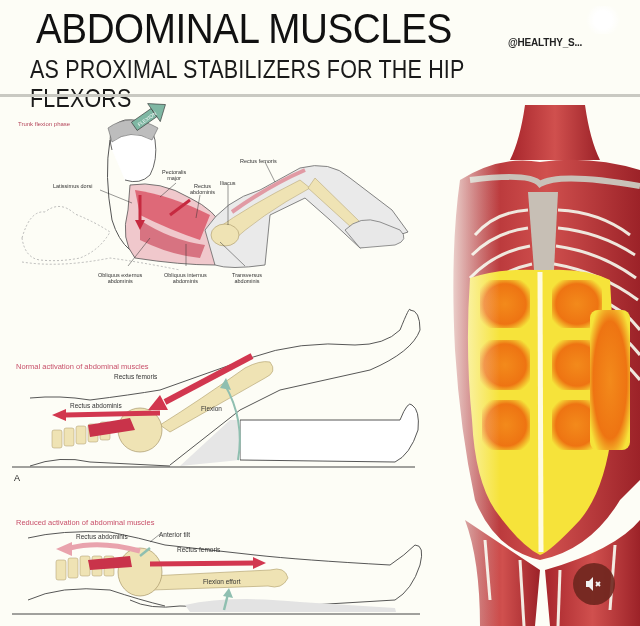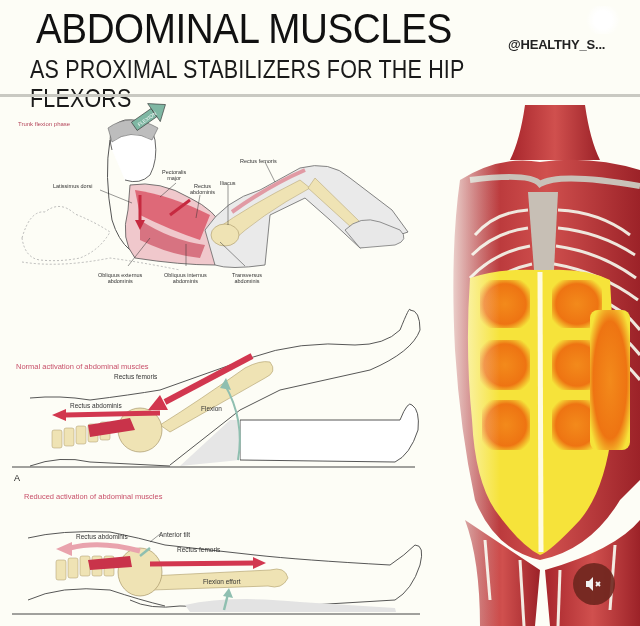--- a/index.html
+++ b/index.html
@@ -1,21 +1,21 @@
 <!DOCTYPE html>
 <html><head>
 <meta charset="utf-8">
 <style>
   * { box-sizing: border-box; margin: 0; padding: 0; }
   html, body { width: 640px; height: 626px; overflow: hidden; background: #fdfdf6; }
   body { position: relative; font-family: "Liberation Sans", sans-serif; }
 
   .header { position: absolute; left: 0; top: 0; width: 640px; height: 72px; background: #fdfdf6; }
   .title { position: absolute; left: 36px; top: 5px; font-family: "Liberation Sans Narrow", "Liberation Sans", sans-serif; font-size: 42px; letter-spacing: -0.5px; color: #111; transform: scaleX(0.92); transform-origin: left top; font-weight: 400; }
-  .handle { position: absolute; left: 508px; top: 37px; font-size: 13px; font-weight: 700; color: #222; letter-spacing: -0.2px; }
+  .handle { position: absolute; left: 508px; top: 37px; font-size: 10px; font-weight: 700; color: #222; letter-spacing: -0.2px; }
   .logo-blur { position: absolute; left: 585px; top: 6px; width: 36px; height: 28px; background: radial-gradient(circle, #ffffff 40%, rgba(255,255,255,0) 75%); }
   .subtitle { position: absolute; left: 30px; top: 55px; font-size: 25px; color: #1a1a1a; transform: scaleX(0.86); transform-origin: left top; letter-spacing: 0.2px; }
   .divider { position: absolute; left: 0; top: 94px; width: 640px; height: 3px; background: #c9c9c2; }
 
   .panel-label { position: absolute; font-size: 6px; color: #b4455a; white-space: nowrap; }
   .section-label { position: absolute; font-size: 7.5px; color: #c8506a; white-space: nowrap; }
   .label { position: absolute; font-size: 6.5px; color: #333; text-align: center; white-space: nowrap; line-height: 1.15; }
   .label.small { font-size: 5.5px; }
   .letter { position: absolute; font-size: 9px; color: #222; }
 
@@ -160,21 +160,21 @@
 abdominis</div>
 <div class="label small" style="left:232px; top:272px; white-space:pre;">Transversus
 abdominis</div>
 
 <div class="section-label" style="left:16px; top:362px;">Normal activation of abdominal muscles</div>
 <div class="label" style="left:114px; top:373px;">Rectus femoris</div>
 <div class="label" style="left:70px; top:402px;">Rectus abdominis</div>
 <div class="label" style="left:201px; top:405px;">Flexion</div>
 <div class="letter" style="left:14px; top:473px;">A</div>
 
-<div class="section-label" style="left:16px; top:492px;margin-left:8px;">Reduced activation of abdominal muscles</div>
+<div class="section-label" style="left:16px; top:518px;">Reduced activation of abdominal muscles</div>
 <div class="label" style="left:76px; top:533px;">Rectus abdominis</div>
 <div class="label" style="left:159px; top:531px;">Anterior tilt</div>
 <div class="label" style="left:177px; top:546px;">Rectus femoris</div>
 <div class="label" style="left:203px; top:578px;">Flexion effort</div>
 
 <svg class="torso" viewBox="0 0 200 526">
   <defs>
     <linearGradient id="muscleG" x1="0" x2="1">
       <stop offset="0" stop-color="#a8262c"></stop>
       <stop offset="0.5" stop-color="#d0504e"></stop>

